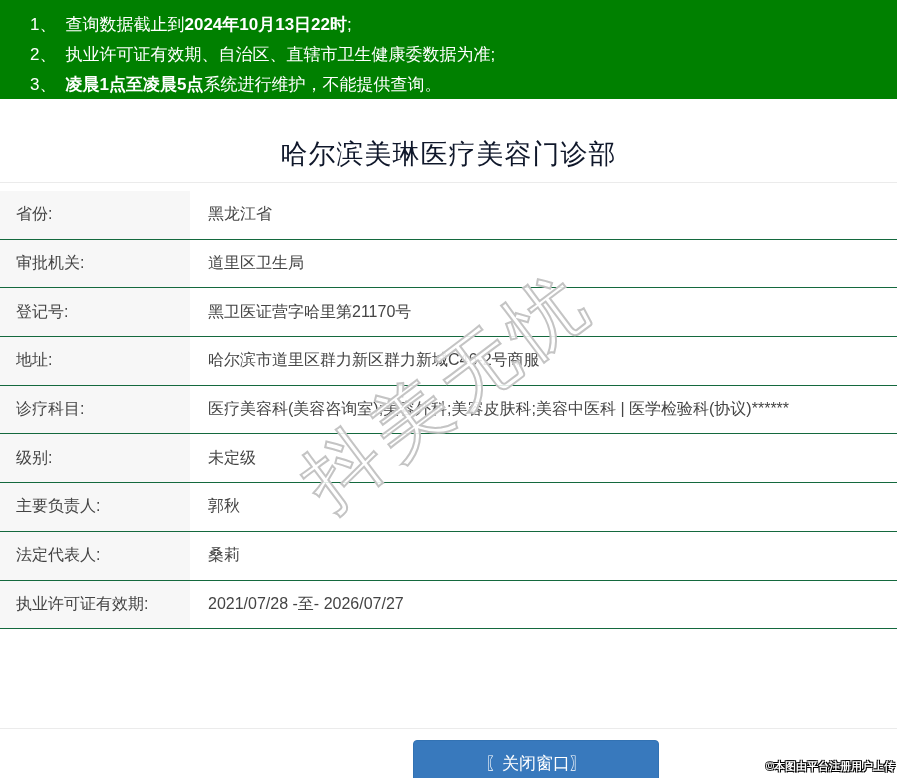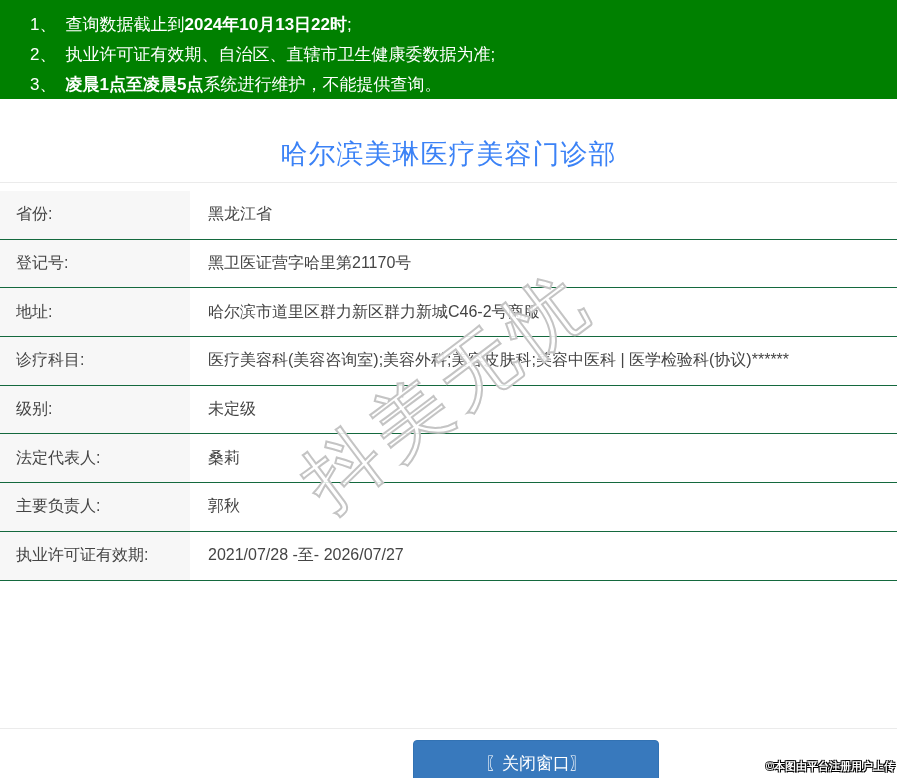--- a/index.html
+++ b/index.html
@@ -31,21 +31,21 @@
   .title-section {
     width: 897px;
     height: 84px;
     padding-top: 37px;
     border-bottom: 1px solid #ebebeb;
     text-align: center;
   }
   .title-section h1 {
     font-size: 27px;
     font-weight: 500;
-    color: #3b82f6;
+    color: #0f172a;
     letter-spacing: 1px;
   }
 
   
   .info-table { margin-top: 8px; width: 897px; }
   .row {
     display: flex;
     height: 48.7px;
     border-bottom: 1px solid #14693e;
     align-items: center;
@@ -131,42 +131,46 @@
   <div class="title-section">
     <h1>哈尔滨美琳医疗美容门诊部</h1>
   </div>
 
   <div class="info-table">
     <div class="row">
       <div class="cell-label">省份:</div>
       <div class="cell-value">黑龙江省</div>
     </div>
     <div class="row">
+      <div class="cell-label">审批机关:</div>
+      <div class="cell-value">道里区卫生局</div>
+    </div>
+    <div class="row">
       <div class="cell-label">登记号:</div>
       <div class="cell-value">黑卫医证营字哈里第21170号</div>
     </div>
     <div class="row">
       <div class="cell-label">地址:</div>
       <div class="cell-value">哈尔滨市道里区群力新区群力新城C46-2号商服</div>
     </div>
     <div class="row">
       <div class="cell-label">诊疗科目:</div>
       <div class="cell-value">医疗美容科(美容咨询室);美容外科;美容皮肤科;美容中医科 | 医学检验科(协议)******</div>
     </div>
     <div class="row">
       <div class="cell-label">级别:</div>
       <div class="cell-value">未定级</div>
     </div>
     <div class="row">
+      <div class="cell-label">主要负责人:</div>
+      <div class="cell-value">郭秋</div>
+    </div>
+    <div class="row">
       <div class="cell-label">法定代表人:</div>
       <div class="cell-value">桑莉</div>
-    </div>
-    <div class="row">
-      <div class="cell-label">主要负责人:</div>
-      <div class="cell-value">郭秋</div>
     </div>
     <div class="row">
       <div class="cell-label">执业许可证有效期:</div>
       <div class="cell-value">2021/07/28 -至- 2026/07/27</div>
     </div>
   </div>
 
   <div class="watermark">抖美无忧</div>
 
   <div class="footer-sep"></div>

